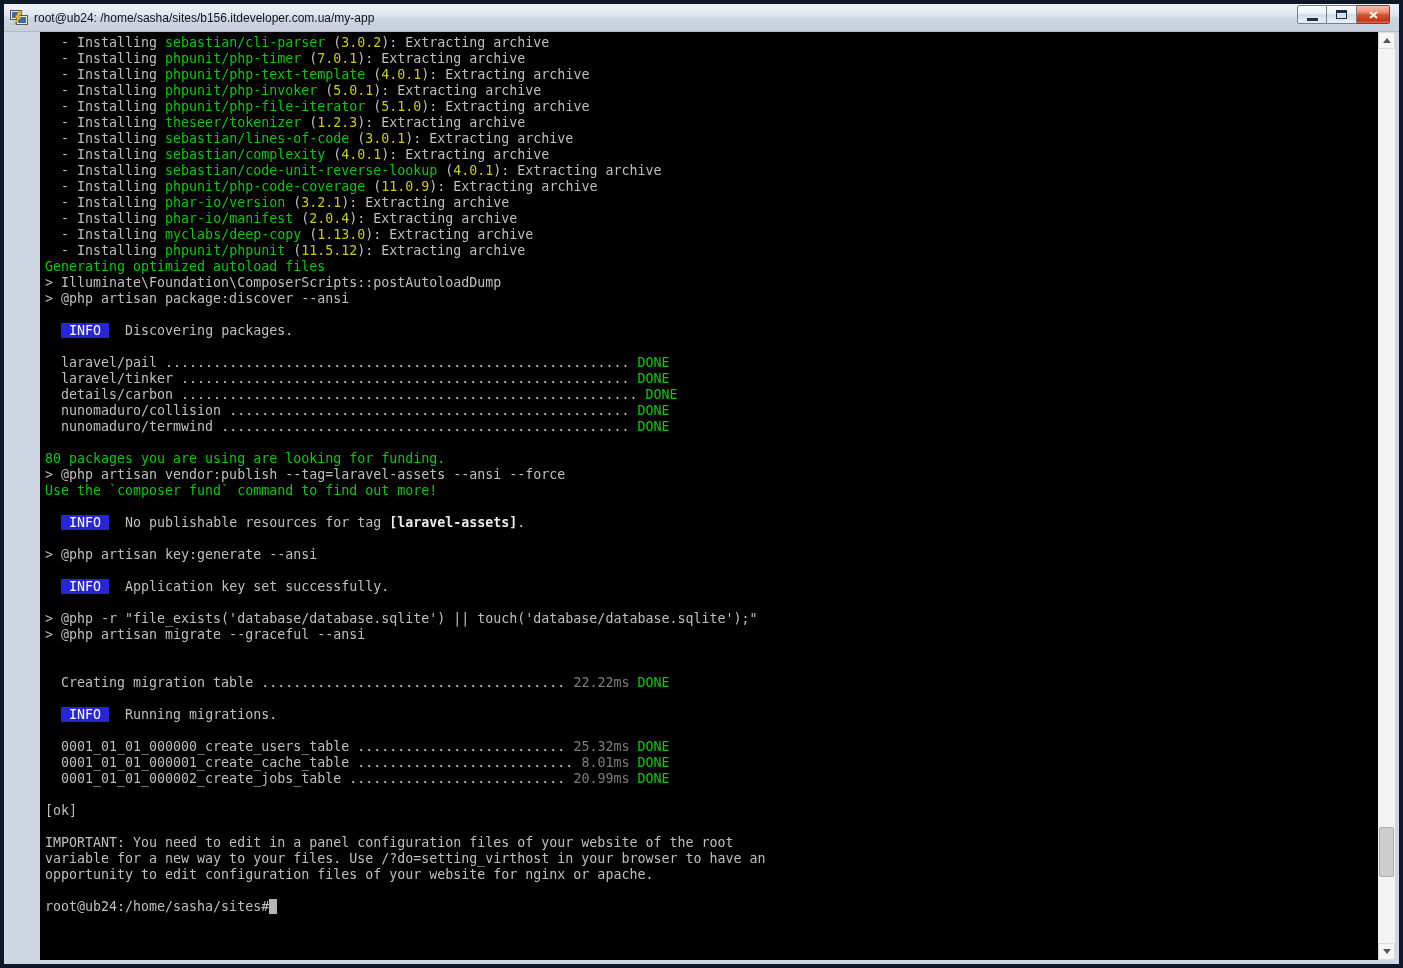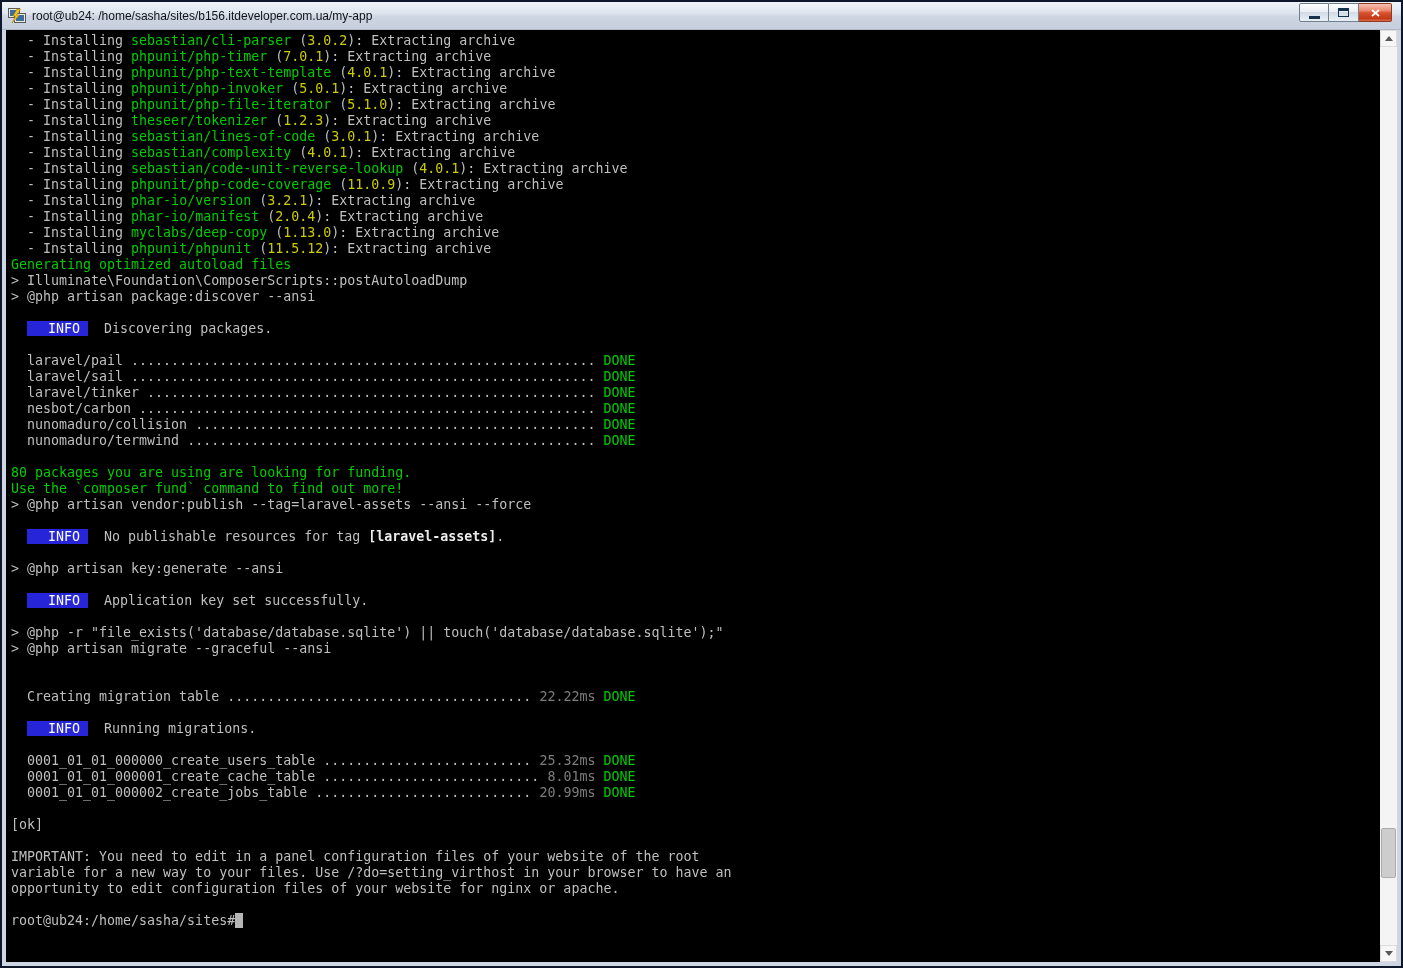--- a/index.html
+++ b/index.html
@@ -4,21 +4,21 @@
 <style>
   * { margin:0; padding:0; box-sizing:border-box; }
   body {
     width:1403px; height:968px; overflow:hidden;
     font-family:"Liberation Sans", sans-serif;
     background:#8f99a6;
   }
   .window {
     width:1403px; height:968px;
     display:flex; flex-direction:column;
-    border:2px solid #0f172a;
+    border:4px solid #0f172a;
     background:#cdd6e2;
   }
   
   .titlebar {
     flex:0 0 28px; height:28px;
     display:flex; align-items:center;
     padding:0 9px 0 6px;
     background:linear-gradient(180deg,#f0f4f9 0%,#dee5ee 42%,#ccd5e1 55%,#c6cfdb 100%);
     border-bottom:1px solid #aeb9c6;
   }
@@ -52,28 +52,29 @@
     background:#cdd6e2;
   }
   .terminal {
     flex:1; min-width:0;
     background:var(--terminal-bg,#000);
     padding:3px 0 0 5px;
     overflow:hidden;
     font-family:"DejaVu Sans Mono", monospace;
     font-size:13.3px; line-height:16px;
     cursor:text;
+    margin-left:32px;
   }
   .line { white-space:pre; height:16px; }
   .c-d { color:var(--default-text,#bfbfbf); }
   .c-g { color:var(--green,#00cc00); }
   .c-y { color:var(--yellow,#cccc00); }
   .c-m { color:var(--dim,#7d7d7d); }
   .c-w { color:var(--bright-white,#ececec); font-weight:bold; }
-  .b-i { background:var(--info-badge-bg,#2626d8); color:var(--info-badge-text,#fff);padding-left:13px; }
+  .b-i { background:var(--info-badge-bg,#2626d8); color:var(--info-badge-text,#fff); }
   .cur { background:var(--cursor,#b5b5b5); }
   
   .scrollbar {
     flex:0 0 17px; width:17px;
     display:flex; flex-direction:column;
     background:#f2f2f2;
   }
   .sb-btn {
     flex:0 0 17px; height:17px;
     display:flex; align-items:center; justify-content:center;
@@ -135,29 +136,28 @@
         <div class="line"><span class="c-d">  - Installing </span><span class="c-g">phar-io/manifest</span><span class="c-d"> (</span><span class="c-y">2.0.4</span><span class="c-d">): Extracting archive</span></div>
         <div class="line"><span class="c-d">  - Installing </span><span class="c-g">myclabs/deep-copy</span><span class="c-d"> (</span><span class="c-y">1.13.0</span><span class="c-d">): Extracting archive</span></div>
         <div class="line"><span class="c-d">  - Installing </span><span class="c-g">phpunit/phpunit</span><span class="c-d"> (</span><span class="c-y">11.5.12</span><span class="c-d">): Extracting archive</span></div>
         <div class="line"><span class="c-g">Generating optimized autoload files</span></div>
         <div class="line"><span class="c-d">&gt; Illuminate\Foundation\ComposerScripts::postAutoloadDump</span></div>
         <div class="line"><span class="c-d">&gt; @php artisan package:discover --ansi</span></div>
         <div class="line"><span class="c-d"> </span></div>
         <div class="line"><span class="c-d">  </span><span class="b-i"> INFO </span><span class="c-d">  Discovering packages.</span></div>
         <div class="line"><span class="c-d"> </span></div>
         <div class="line"><span class="c-d">  laravel/pail </span><span class="c-d">..........................................................</span><span class="c-d"> </span><span class="c-g">DONE</span></div>
-        <div class="line"><span class="c-d">  laravel/sail </span><span class="c-d">..........................................................</span><span class="c-d"> </span><span class="c-g">DONE</span></div>
         <div class="line"><span class="c-d">  laravel/tinker </span><span class="c-d">........................................................</span><span class="c-d"> </span><span class="c-g">DONE</span></div>
-        <div class="line"><span class="c-d">  nesbot/carbon </span><span class="c-d">.........................................................</span><span class="c-d"> </span><span class="c-g">DONE</span></div>
+        <div class="line"><span class="c-d">  details/carbon </span><span class="c-d">.........................................................</span><span class="c-d"> </span><span class="c-g">DONE</span></div>
         <div class="line"><span class="c-d">  nunomaduro/collision </span><span class="c-d">..................................................</span><span class="c-d"> </span><span class="c-g">DONE</span></div>
         <div class="line"><span class="c-d">  nunomaduro/termwind </span><span class="c-d">...................................................</span><span class="c-d"> </span><span class="c-g">DONE</span></div>
         <div class="line"><span class="c-d"> </span></div>
         <div class="line"><span class="c-g">80 packages you are using are looking for funding.</span></div>
+        <div class="line"><span class="c-d">&gt; @php artisan vendor:publish --tag=laravel-assets --ansi --force</span></div>
         <div class="line"><span class="c-g">Use the `composer fund` command to find out more!</span></div>
-        <div class="line"><span class="c-d">&gt; @php artisan vendor:publish --tag=laravel-assets --ansi --force</span></div>
         <div class="line"><span class="c-d"> </span></div>
         <div class="line"><span class="c-d">  </span><span class="b-i"> INFO </span><span class="c-d">  No publishable resources for tag </span><span class="c-w">[laravel-assets]</span><span class="c-d">.</span></div>
         <div class="line"><span class="c-d"> </span></div>
         <div class="line"><span class="c-d">&gt; @php artisan key:generate --ansi</span></div>
         <div class="line"><span class="c-d"> </span></div>
         <div class="line"><span class="c-d">  </span><span class="b-i"> INFO </span><span class="c-d">  Application key set successfully.</span></div>
         <div class="line"><span class="c-d"> </span></div>
         <div class="line"><span class="c-d">&gt; @php -r "file_exists('database/database.sqlite') || touch('database/database.sqlite');"</span></div>
         <div class="line"><span class="c-d">&gt; @php artisan migrate --graceful --ansi</span></div>
         <div class="line"><span class="c-d"> </span></div>

